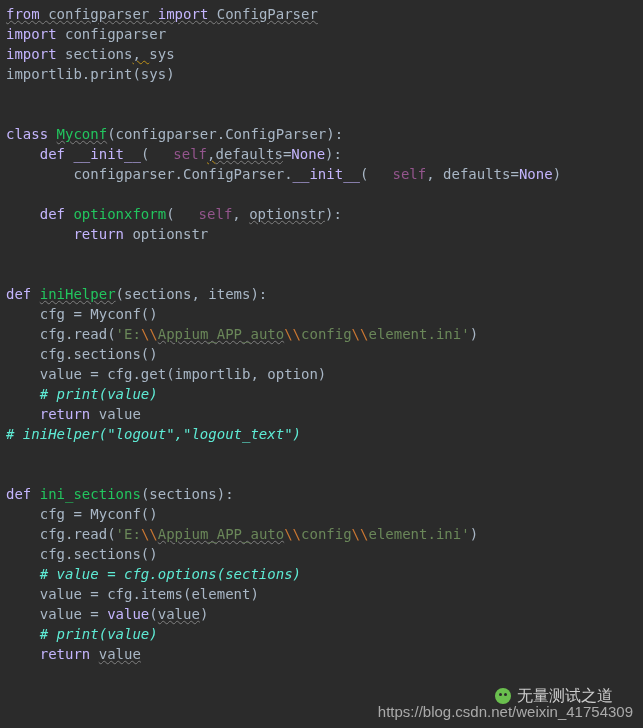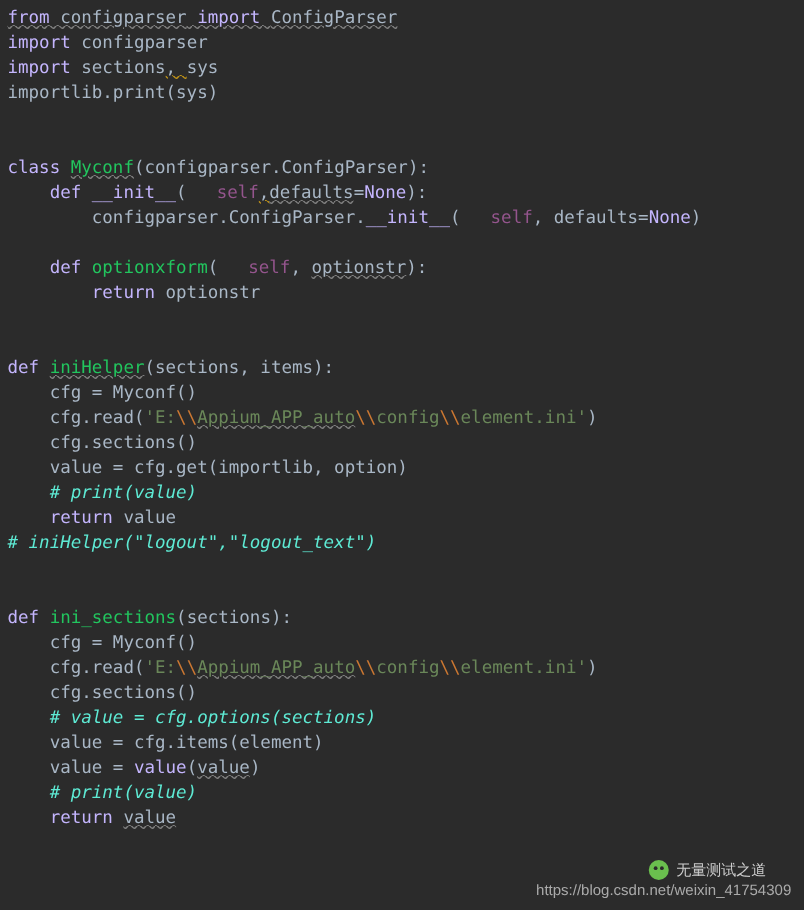--- a/index.html
+++ b/index.html
@@ -24,32 +24,32 @@
   .comment { color: #5eead4; font-style: italic; }
   .none { color: #c4b5fd; }
   .underline { text-decoration: underline wavy #808080; text-decoration-thickness: 1px; }
   .underline-warn { text-decoration: underline wavy #be9117; text-decoration-thickness: 1px; }
   .esc { color: #cc7832; }
   .watermark {
     position: absolute;
     bottom: 6px;
     right: 10px;
     color: #aaa;
-    font-size: 12px;
+    font-size: 15px;
     font-family: sans-serif;
   }
   .wechat {
     position: absolute;
     bottom: 22px;
     right: 30px;
     display: flex;
     align-items: center;
     gap: 6px;
     color: #ccc;
-    font-size: 12px;
+    font-size: 16px;
     font-family: sans-serif;
   }
   .wechat-icon {
     width: 16px; height: 16px;
     background: #6abf4e;
     border-radius: 50%;
     position: relative;
   }
   .wechat-icon::before {
     content: "";

